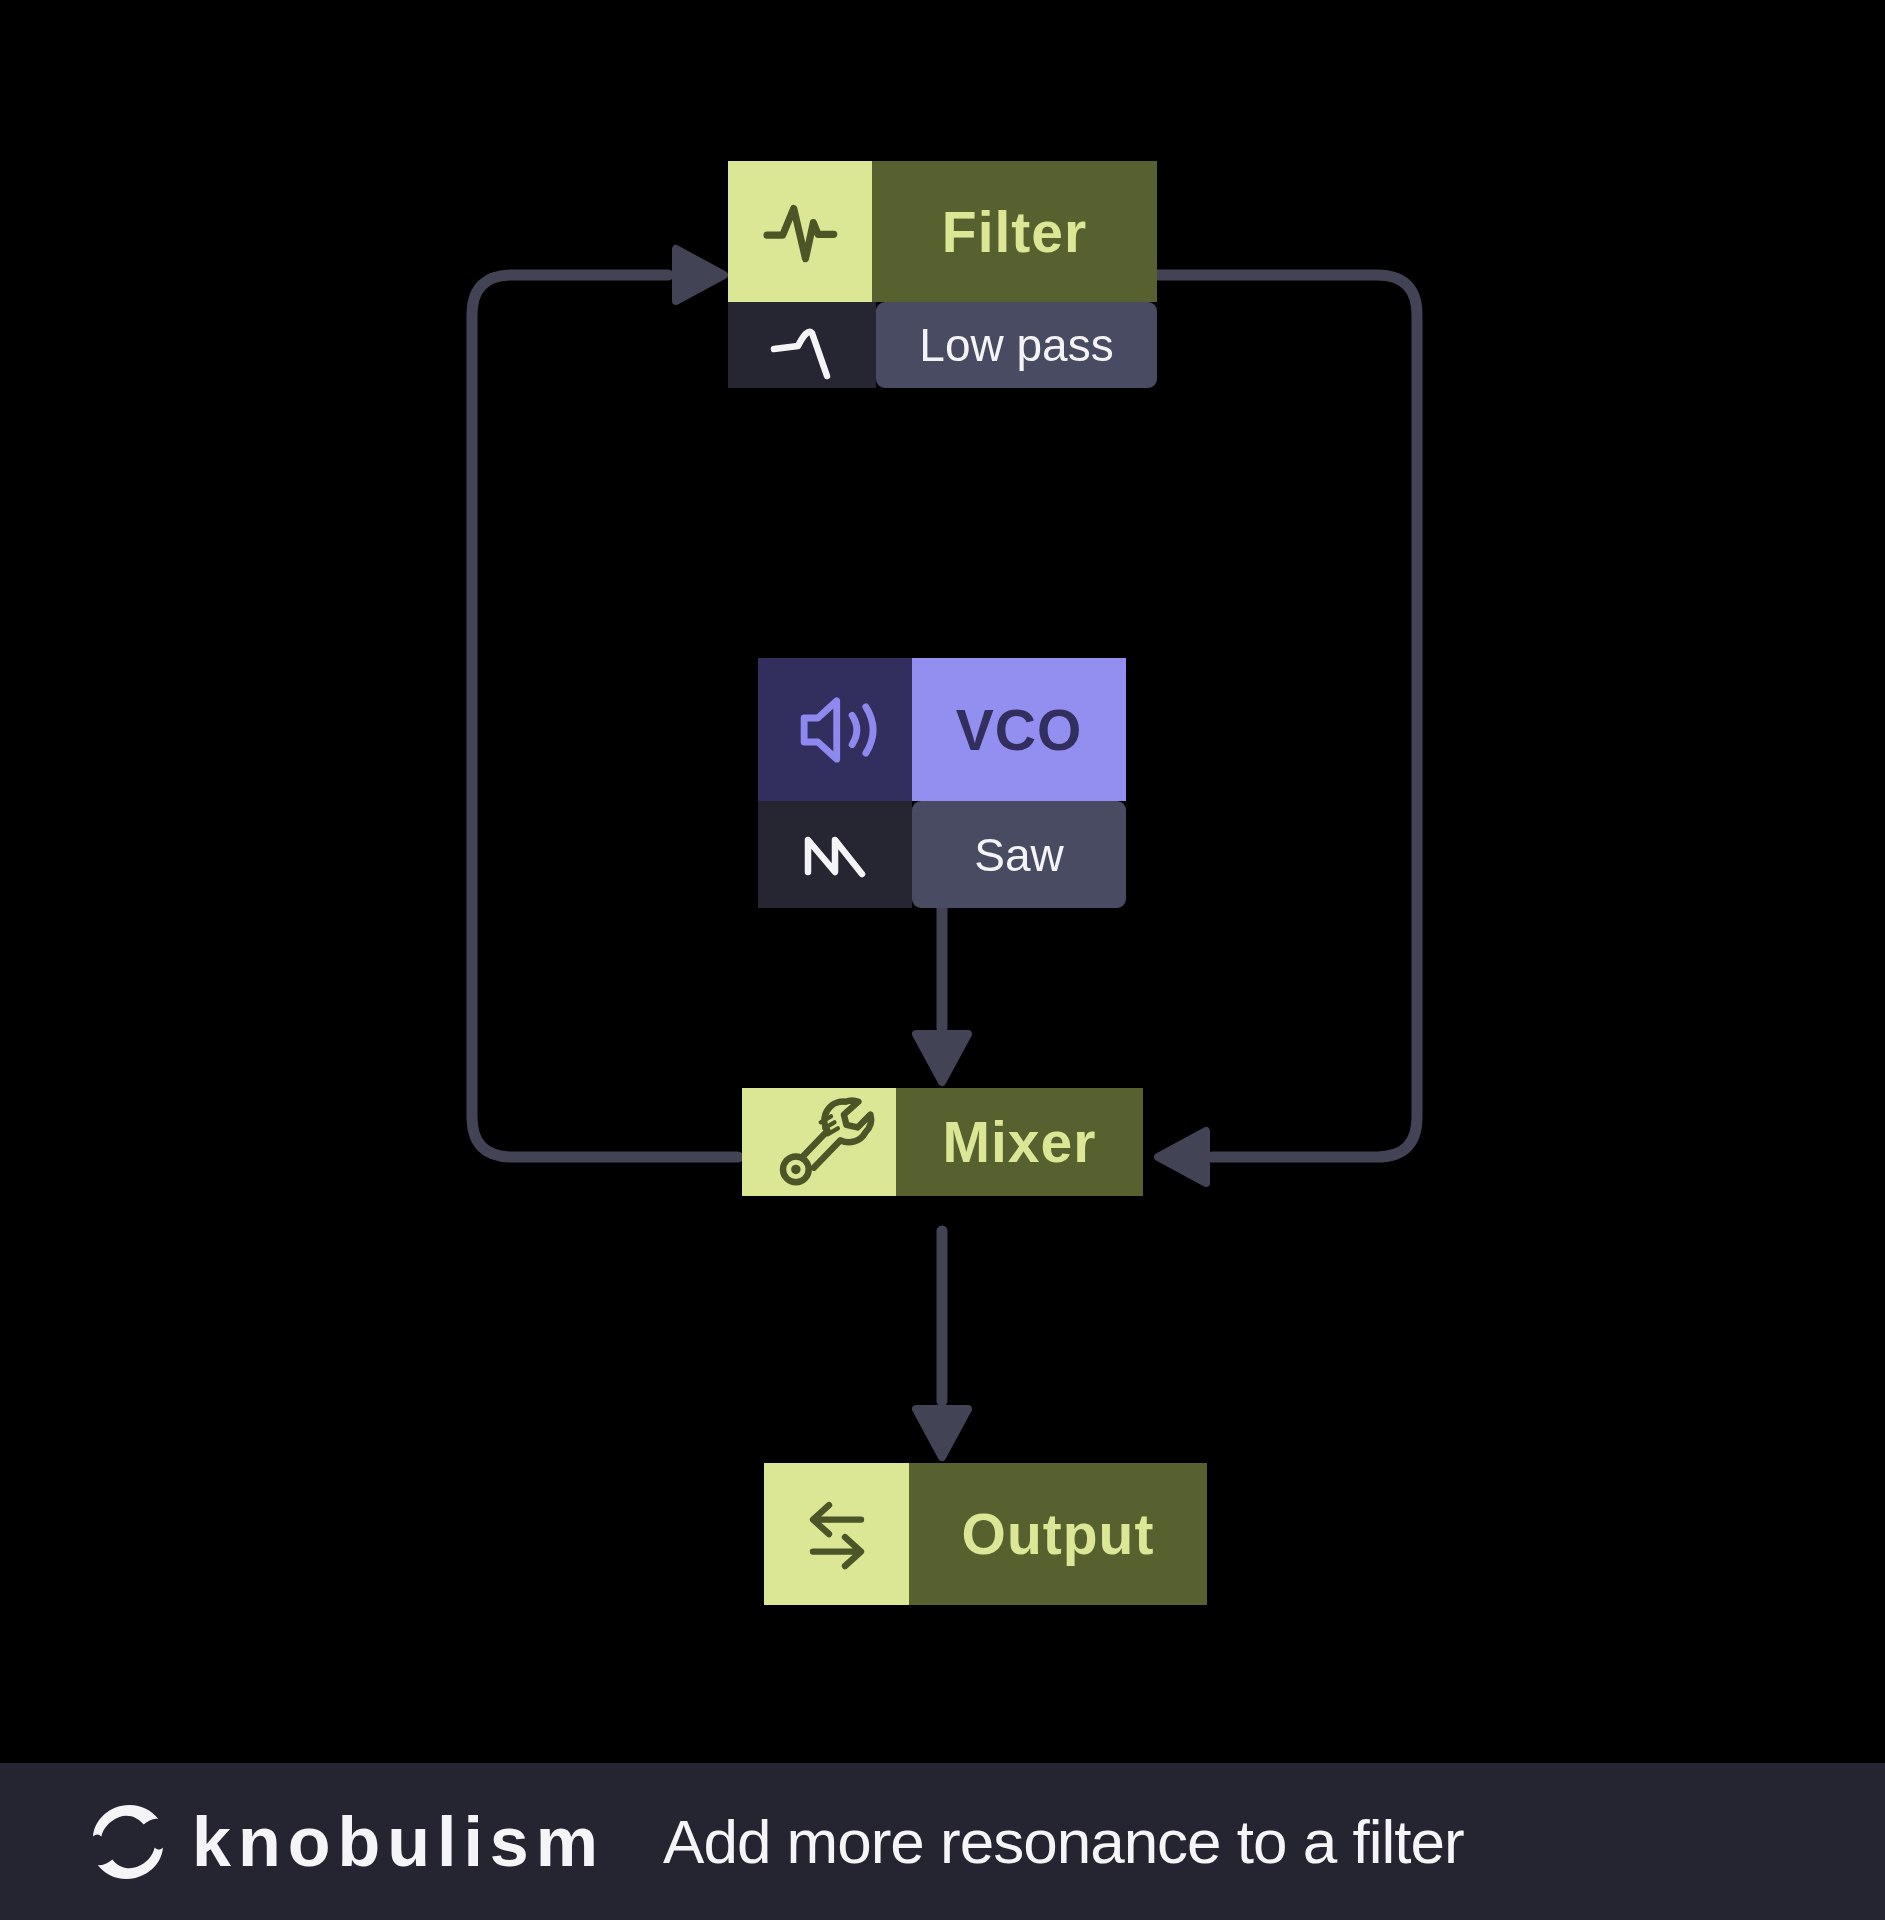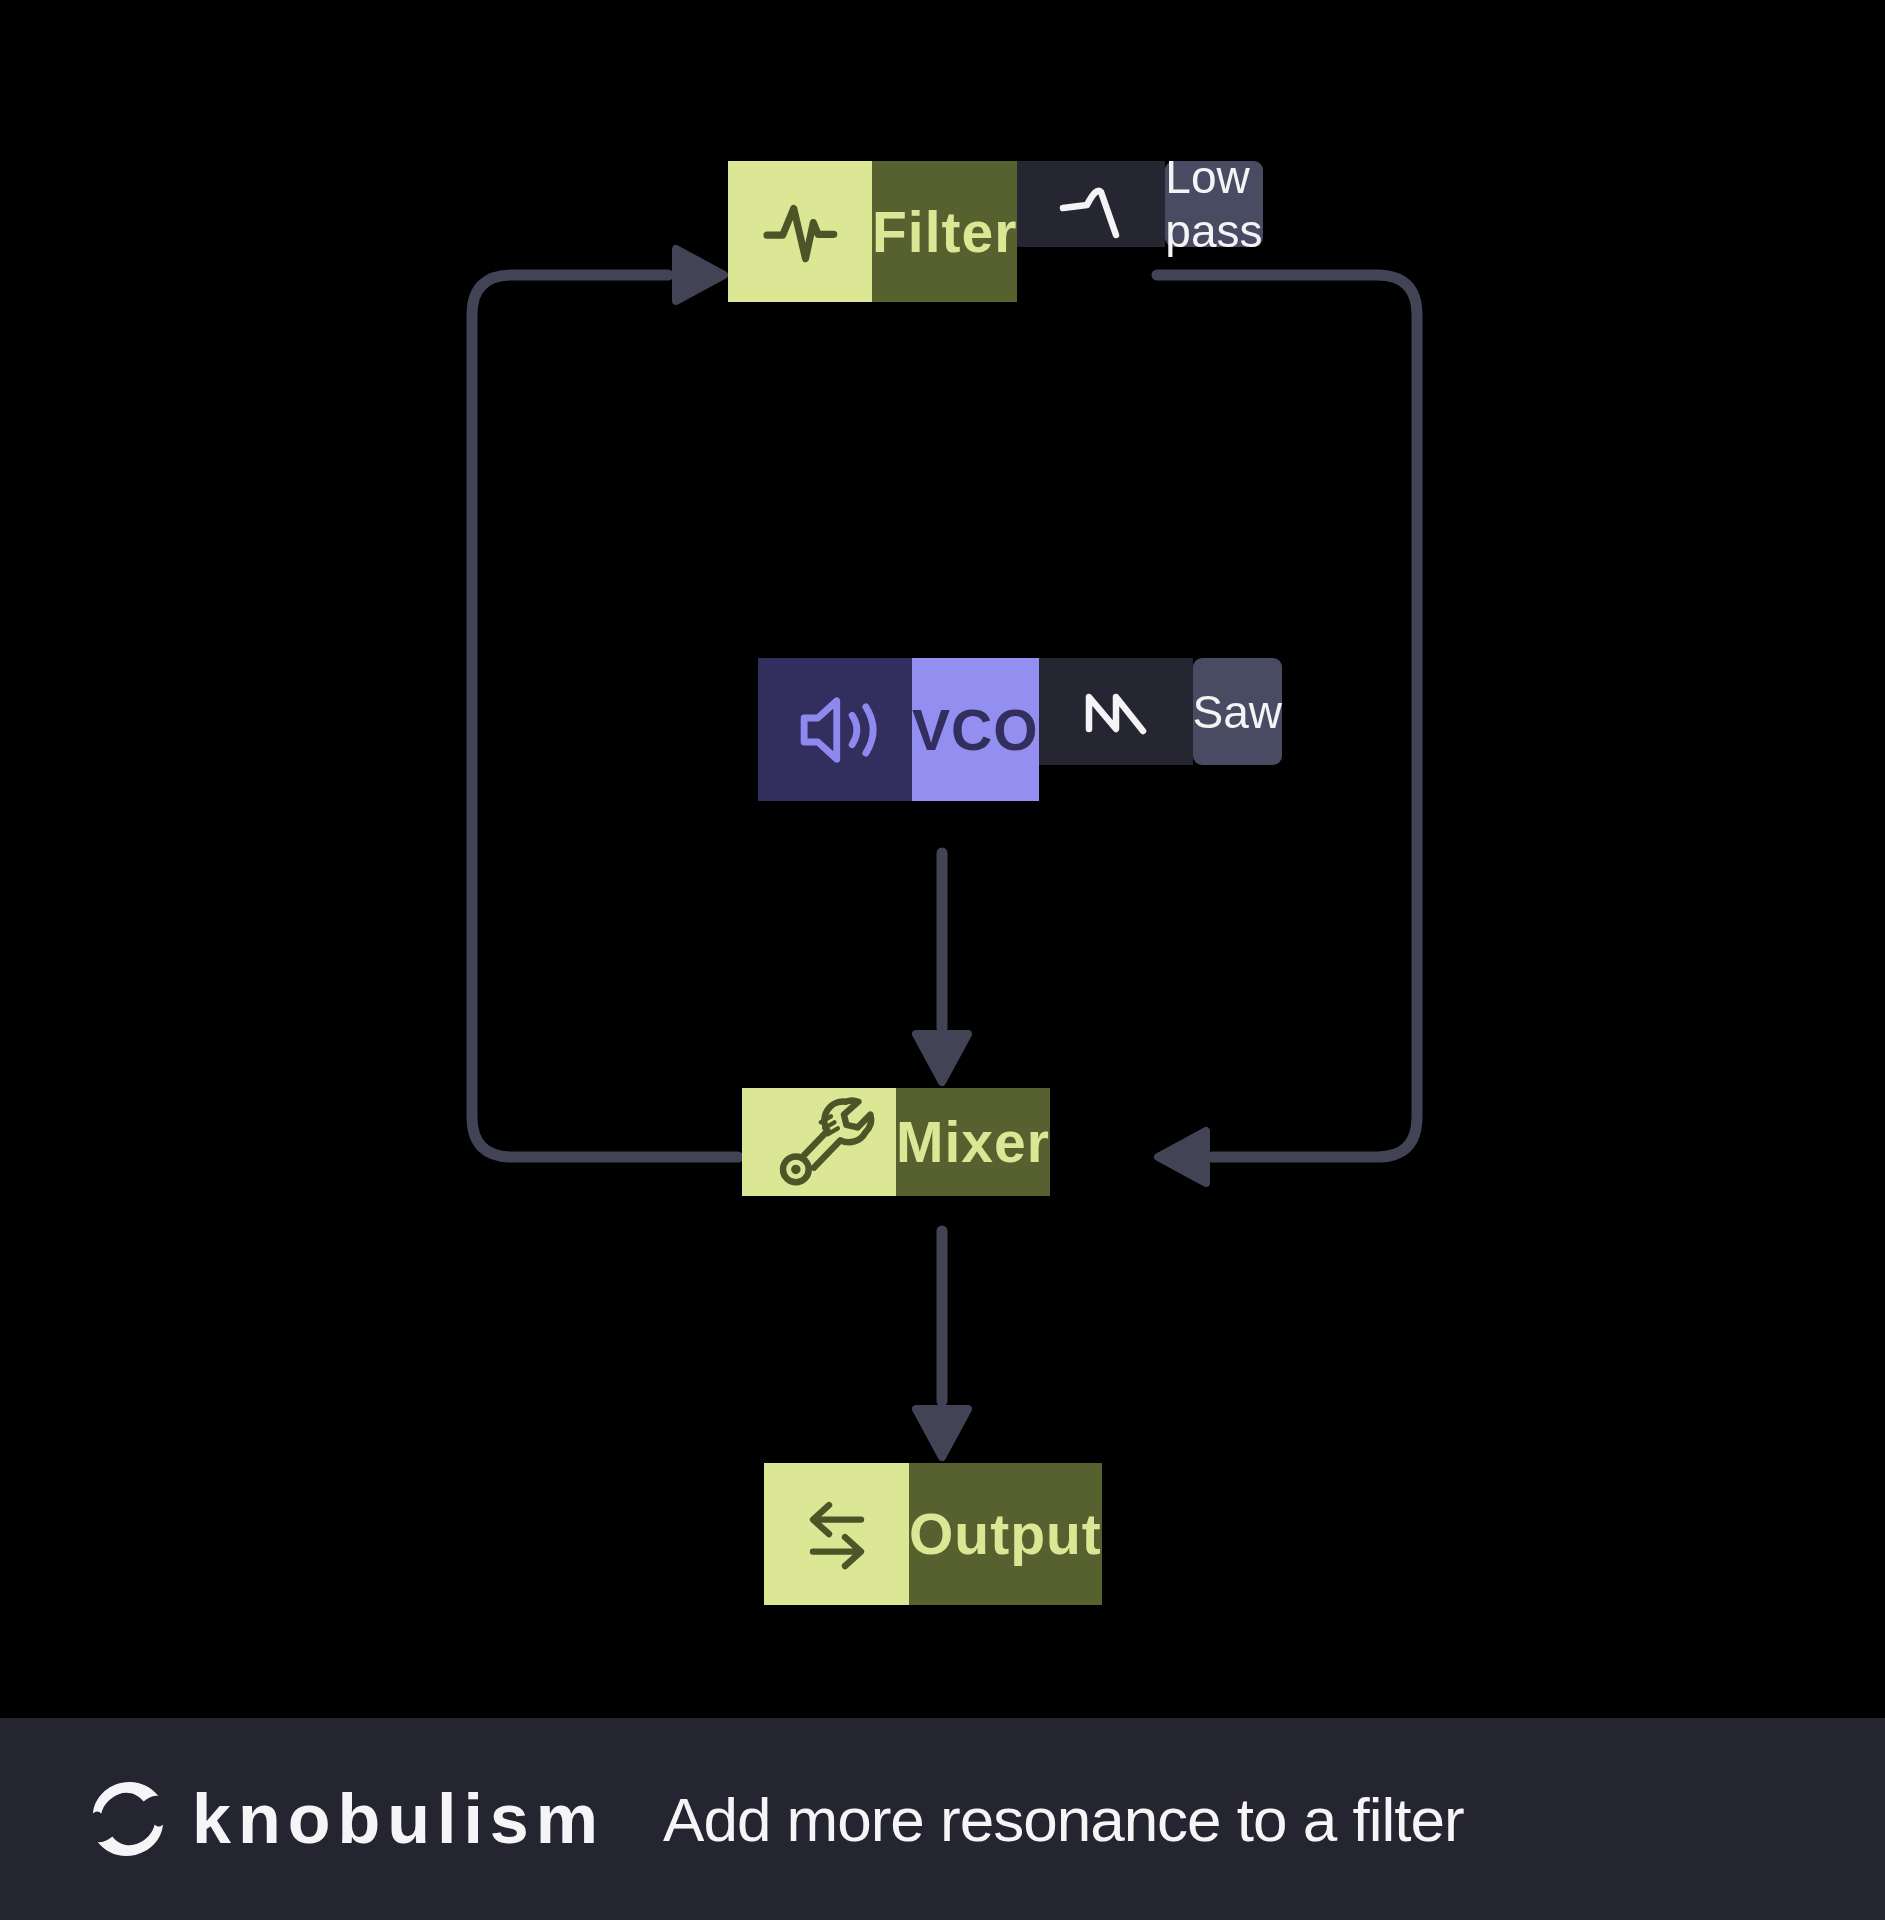--- a/index.html
+++ b/index.html
@@ -9,21 +9,21 @@
     background:var(--bg);
     overflow:hidden;
     font-family:"Liberation Sans", sans-serif;
   }
   
   .wires{position:absolute;left:0;top:0;width:1885px;height:1920px;}
   .wire{fill:none;stroke:var(--connector);stroke-width:11;stroke-linecap:round;}
   .arrowhead{fill:var(--connector);stroke:var(--connector);stroke-width:8;stroke-linejoin:round;}
 
   
-  .node{position:absolute;display:flex;}
+  .node{position:absolute;display:flex;flex-direction:column;}
   .head{display:flex;}
   .sub{display:flex;}
   .cell{display:flex;align-items:center;justify-content:center;}
   .icon-cell svg{display:block;}
   .title-cell{flex:1;}
   .label-cell{flex:1;}
 
   .green-light{background:var(--node-green-light);}
   .green-dark{background:var(--node-green-dark);}
   .purple-light{background:var(--node-purple-light);}
@@ -54,21 +54,21 @@
   .node-output{left:764px;top:1463px;width:443px;}
   .node-output .head{height:142px;}
   .node-output .head .icon-cell{width:145px;}
 
   .glyph-green{stroke:var(--node-green-glyph);fill:none;stroke-linecap:round;stroke-linejoin:round;}
   .glyph-purple{stroke:var(--purple-glyph);fill:none;stroke-linecap:round;stroke-linejoin:round;}
   .glyph-white{stroke:var(--sub-text);fill:none;stroke-linecap:round;stroke-linejoin:round;}
 
   
   .footer{
-    position:absolute;left:0;bottom:0;width:1885px;height:202px;
+    position:absolute;left:0;bottom:0;width:1885px;height:157px;
     background:var(--footer-bg);
     display:flex;align-items:center;
     padding-left:82px;box-sizing:border-box;
   }
   .brand{
     margin-left:18px;
     font-size:70px;font-weight:700;letter-spacing:7px;
     color:var(--footer-text);
   }
   .tagline{

